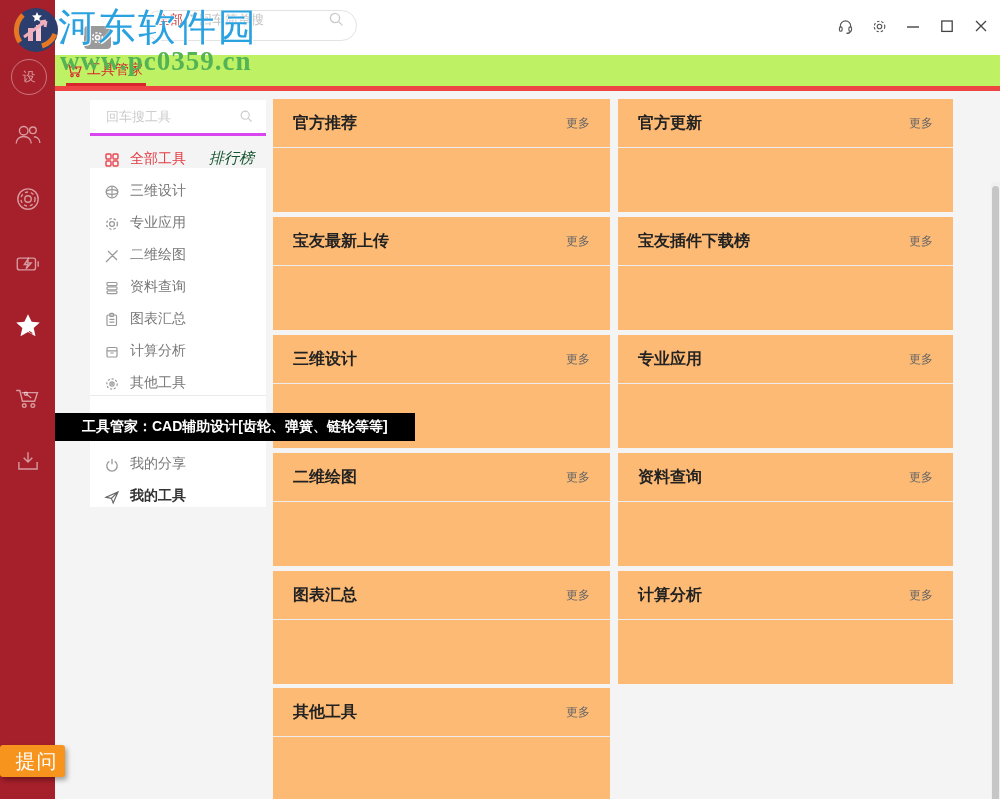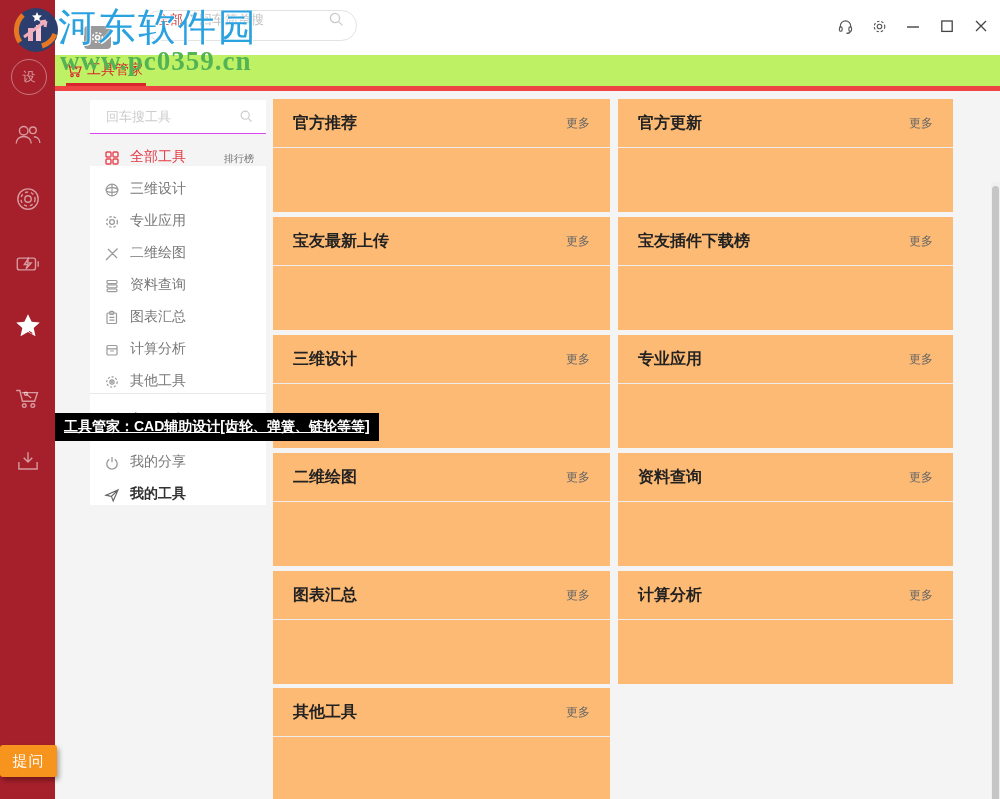--- a/index.html
+++ b/index.html
@@ -4,22 +4,22 @@
 <style>
   html,body{margin:0;padding:0;}
   .screen{position:relative;width:1000px;height:799px;overflow:hidden;background:#fff;
           font-family:"Liberation Sans","DejaVu Sans",sans-serif;-webkit-font-smoothing:antialiased;}
   
   .sidebar{position:absolute;left:0;top:0;width:55px;height:799px;background:#a6202b;z-index:4;}
   .side-ic{position:absolute;left:13px;width:30px;height:30px;}
   .seal{position:absolute;left:11px;top:59px;width:34px;height:34px;border:1px solid rgba(255,255,255,.38);
         border-radius:50%;color:rgba(255,255,255,.55);font-size:13px;display:flex;align-items:center;justify-content:center;z-index:5;}
   .ask-btn{position:absolute;left:0;top:745px;width:57px;height:32px;background:#f7941e;color:#fff;
-           font-size:15px;display:flex;align-items:center;justify-content:center;border-radius:3px;
-           box-shadow:2px 3px 5px rgba(0,0,0,.35);z-index:6;letter-spacing:1px;}
+           font-size:20px;display:flex;align-items:center;justify-content:center;border-radius:3px;
+           box-shadow:2px 3px 5px rgba(0,0,0,.35);z-index:6;letter-spacing:1px;padding-left:8px;}
   
   .logo{position:absolute;left:12px;top:6px;width:48px;height:48px;z-index:7;}
   .wm-name{position:absolute;left:58px;top:2px;font-size:38px;font-weight:normal;color:#2ba2e0;z-index:8;
            letter-spacing:2px;text-shadow:0 0 2px #fff,1px 1px 0 #fff;}
   .wm-url{position:absolute;left:60px;top:46px;font-size:27px;font-weight:bold;color:#54b354;z-index:8;
           font-family:"Liberation Serif","DejaVu Serif",serif;letter-spacing:1px;}
   .wm-badge{position:absolute;left:84px;top:26px;width:27px;height:23px;background:rgba(125,125,125,.78);
             border-radius:4px;z-index:7;display:flex;align-items:center;justify-content:center;}
   
   .topbar{position:absolute;left:55px;top:0;right:0;height:55px;background:#fff;}
@@ -32,45 +32,45 @@
   .win-ctrls{position:absolute;right:10px;top:17px;display:flex;gap:16px;align-items:center;}
   .win-ctrls .wc{width:18px;height:18px;display:flex;align-items:center;justify-content:center;}
   
   .tabbar{position:absolute;left:55px;top:55px;right:0;height:36px;background:#bef264;border-bottom:5px solid #ef4444;box-sizing:border-box;padding-left:32px;}
   .tab{position:absolute;left:11px;top:6px;display:flex;align-items:center;gap:5px;color:#d9252e;font-size:14px;}
   .tab-underline{position:absolute;left:11px;bottom:0;width:80px;height:3px;background:#d9252e;}
   
   .content{position:absolute;left:55px;top:91px;right:0;bottom:0;background:#f4f4f5;}
   
   .panel{position:absolute;left:35px;top:9px;width:176px;background:#fff;padding-bottom:2px;}
-  .panel-search{display:flex;align-items:center;height:33px;padding:0 12px 0 14px;border-bottom:1px solid #d946ef;gap:10px;}
+  .panel-search{display:flex;align-items:center;height:33px;padding:0 12px 0 14px;border-bottom:3px solid #d946ef;gap:10px;}
   .panel-search input{border:0;outline:none;flex:1;font-size:13px;color:#888;min-width:0;font-family:"Liberation Sans",sans-serif;}
   .panel-search input::placeholder{color:#ccc;}
   .m-item{display:flex;align-items:flex-end;height:32px;padding-left:14px;font-size:14px;color:#777;cursor:pointer;}
   .m-item .mi{width:16px;height:16px;margin-right:10px;flex:0 0 16px;}
   .m-item.active{background:#f4f4f4;color:#e23a44;}
-  .m-item .rank{margin-left:auto;margin-right:12px;color:#737373;font-size:10px;}
+  .m-item .rank{margin-left:auto;margin-right:12px;color:#14532d;font-size:15px;font-style:italic;}
   .m-item.bold{color:#333;font-weight:bold;}
   .m-div{height:1px;background:#e9e9e9;margin:3px 0;}
   .gap10{margin-top:10px;}
   .share-card{position:absolute;left:35px;top:419px;width:176px;height:60px;background:#fff;
               display:flex;align-items:center;justify-content:center;}
   .share-btn{width:136px;height:38px;background:#ee6f6f;color:#fff;font-size:14px;border:0;border-radius:5px;
              display:flex;align-items:center;justify-content:center;cursor:pointer;font-family:"Liberation Sans",sans-serif;}
   
   .card{position:absolute;background:#fdba74;height:113px;}
   .col-l{left:218px;width:337px;} .col-r{left:563px;width:335px;}
   .r0{top:8px}.r1{top:126px}.r2{top:244px}.r3{top:362px}.r4{top:480px}.r5{top:597px;height:120px;}
   .card-head{height:48px;display:flex;align-items:center;justify-content:space-between;
              padding:0 20px;border-bottom:1px solid #ededed;}
   .card-title{font-size:16px;font-weight:bold;color:#222;}
   .card-more{font-size:12px;color:#666;cursor:pointer;}
   
   .tooltip{position:absolute;left:55px;top:413px;height:28px;background:#000;color:#fff;font-size:14px;
-           font-weight:600;display:flex;align-items:center;padding:0 9px;z-index:12;white-space:nowrap;text-decoration:underline;}
+           font-weight:600;display:flex;align-items:center;padding:0 27px;z-index:12;white-space:nowrap;}
   
   .sb-track{position:absolute;right:0;top:91px;bottom:0;width:9px;background:#f0f0f0;z-index:3;}
   .sb-thumb{position:absolute;right:1px;top:4px;width:7px;height:672px;background:#c6c6c6;border-radius:4px;}
 </style>
 </head>
 <body>
 
 <div class="screen">
 
   <div class="sidebar">

